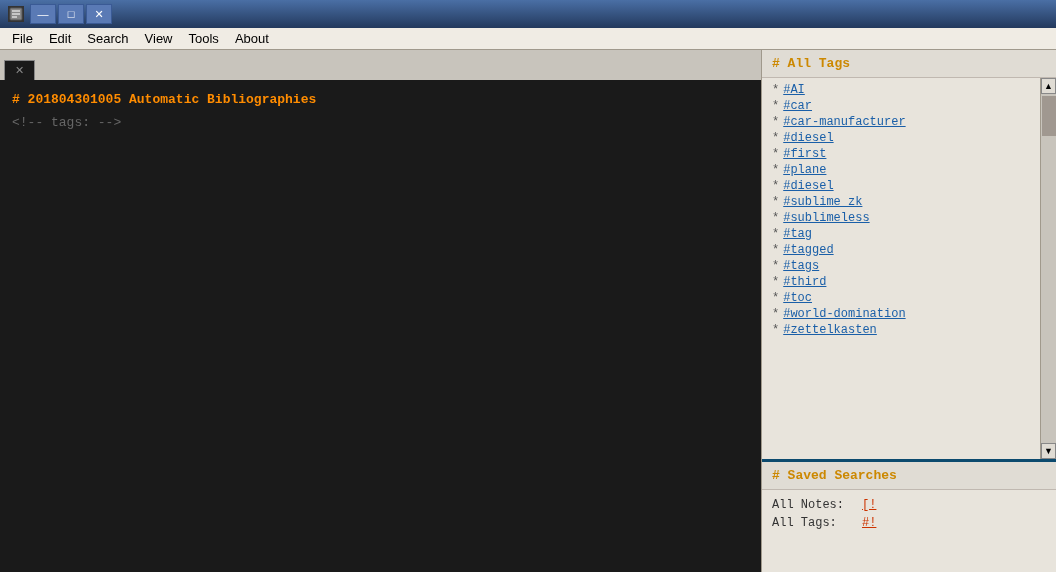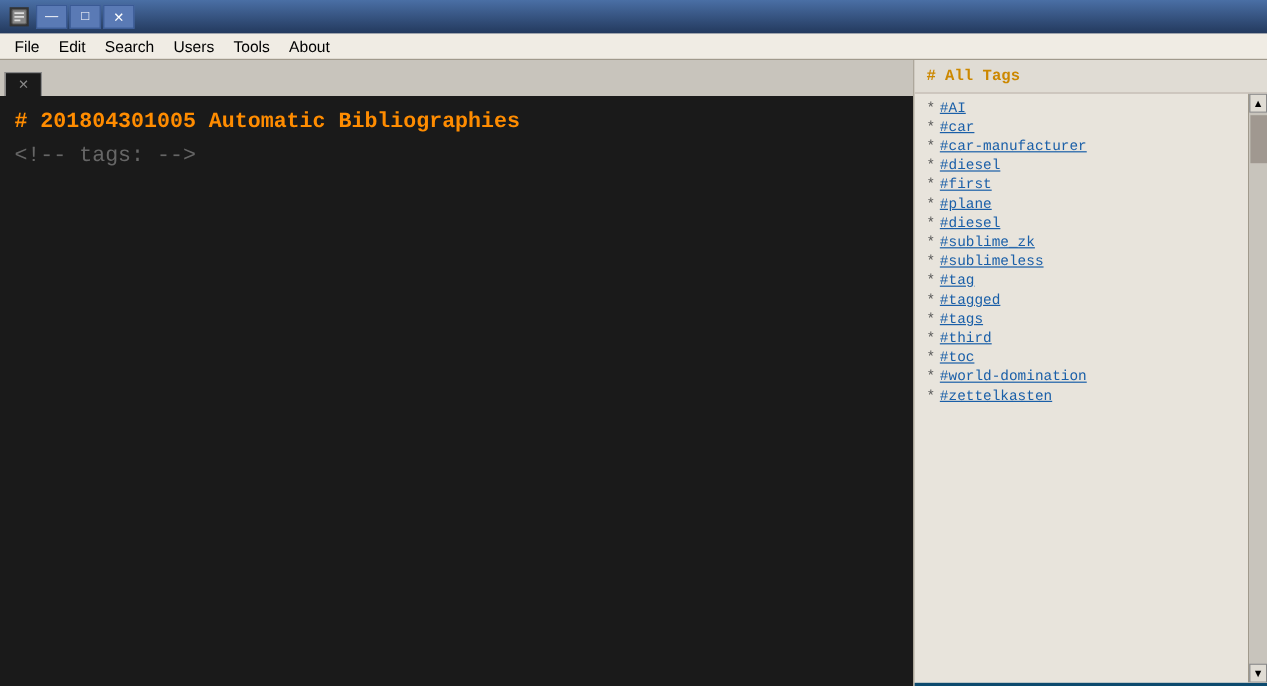--- a/index.html
+++ b/index.html
@@ -99,21 +99,21 @@
       padding: 0 2px;
       color: #888;
     }
 
     
     .editor-content {
       flex: 1;
       background: #1a1a1a;
       padding: 12px;
       font-family: 'Courier New', monospace;
-      font-size: 18px;
+      font-size: 13px;
       color: #cccccc;
       overflow: auto;
     }
     .editor-line-heading {
       color: #ff8c00;
       font-weight: bold;
     }
     .editor-line-comment {
       color: #666666;
     }
@@ -243,21 +243,21 @@
     <button class="titlebar-btn">—</button>
     <button class="titlebar-btn">□</button>
     <button class="titlebar-btn close">✕</button>
   </div>
 </div>
 
 <div class="menubar">
   <div class="menu-item">File</div>
   <div class="menu-item">Edit</div>
   <div class="menu-item">Search</div>
-  <div class="menu-item">Users</div>
+  <div class="menu-item">View</div>
   <div class="menu-item">Tools</div>
   <div class="menu-item">About</div>
 </div>
 
 <div class="main-container">
 
   <div class="editor-area">
 
     <div class="tab-bar">
       <div class="tab active">
@@ -348,16 +348,30 @@
         <div class="scrollbar-v">
           <div class="scrollbar-arrow">▲</div>
           <div class="scrollbar-track">
             <div class="scrollbar-thumb"></div>
           </div>
           <div class="scrollbar-arrow">▼</div>
         </div>
       </div>
     </div>
 
+    <div class="saved-panel">
+      <div class="panel-header"># Saved Searches</div>
+      <div class="saved-panel-body" id="saved-body">
+
+      <div class="saved-row">
+            <span class="saved-label">All Notes:</span>
+            <span class="saved-link">[!</span>
+          </div>
+          <div class="saved-row">
+            <span class="saved-label">All Tags:</span>
+            <span class="saved-link">#!</span>
+          </div>
+        </div>
+    </div>
 
   </div>
 
 </div>
 
 </body></html>

